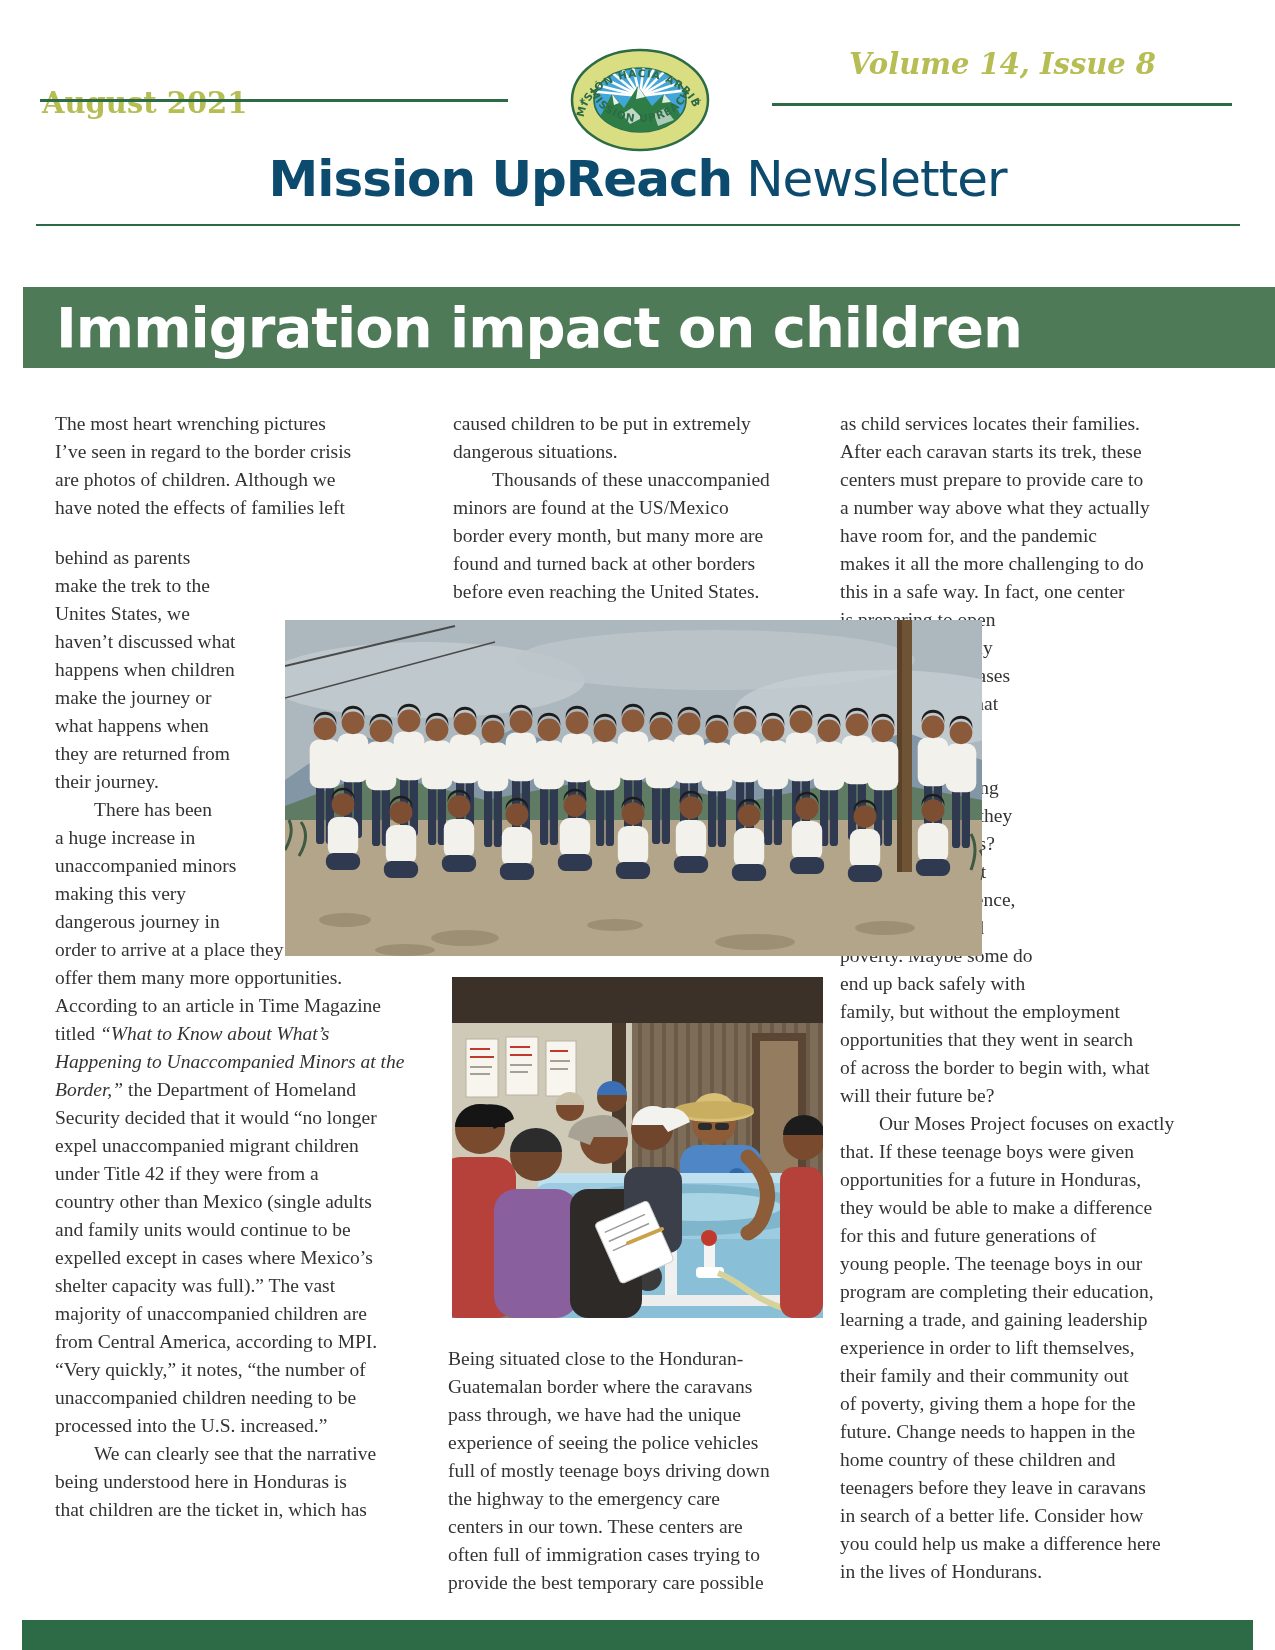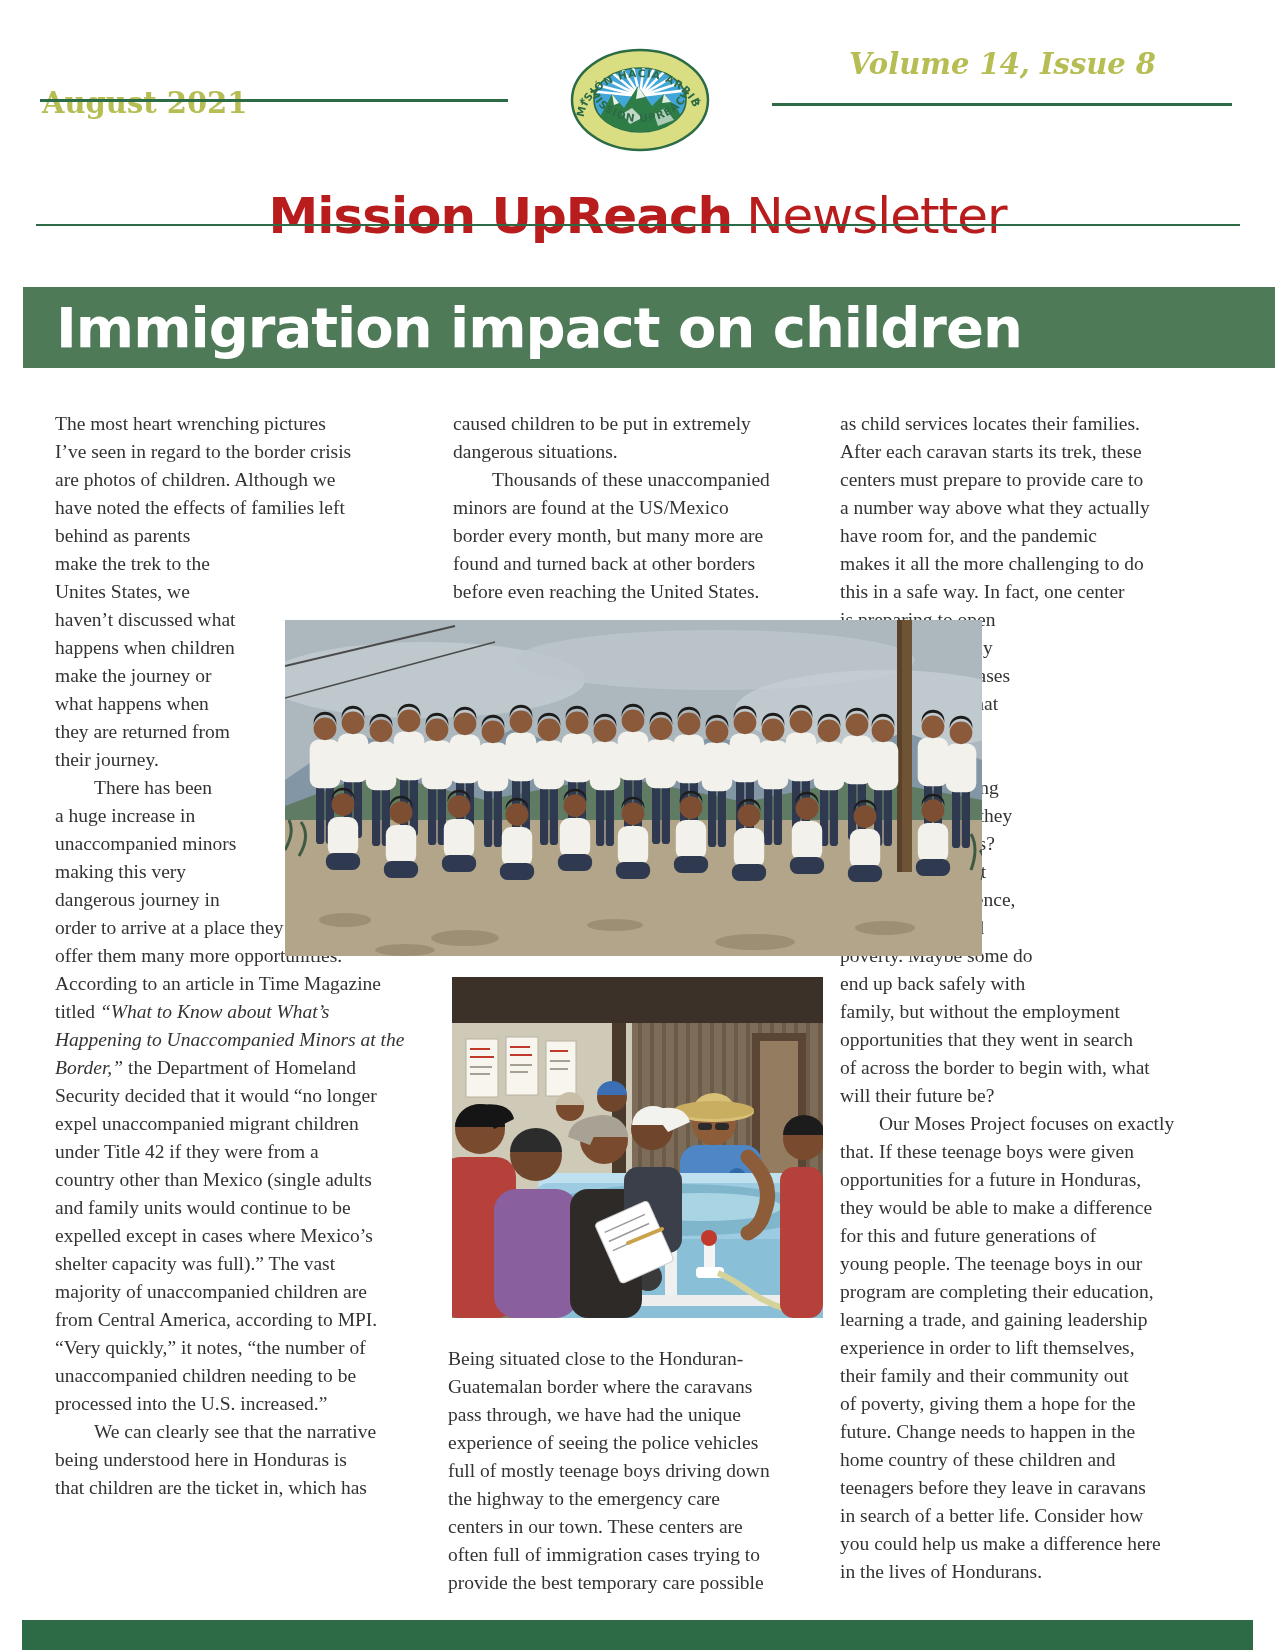--- a/index.html
+++ b/index.html
@@ -4,21 +4,21 @@
 <style>
   html,body{margin:0;padding:0;background:#ffffff;}
   body{width:1275px;height:1650px;position:relative;overflow:hidden;
        font-family:"Liberation Serif","DejaVu Serif",serif;color:#333;}
   .abs{position:absolute;}
   
   .issue-meta{font-family:"DejaVu Serif",serif;font-weight:bold;font-size:29px;color:#b6bd53;}
   .rule{background:#2d6b47;}
   .nl-title{top:150px;left:0;width:1275px;text-align:center;
             font-family:"DejaVu Sans","Liberation Sans",sans-serif;
-            font-size:50px;color:#b91c1c;letter-spacing:-1px;margin-top:37px;}
+            font-size:50px;color:#0c4a6e;letter-spacing:-1px;}
   .nl-title .bold{font-weight:bold;}
   .nl-title .light{font-weight:normal;margin-left:14px;}
   
   .banner{top:287px;left:23px;width:1252px;height:81px;background:#4e7a58;}
   .banner-text{font-family:"DejaVu Sans","Liberation Sans",sans-serif;font-weight:bold;
                color:#ffffff;font-size:56px;line-height:81px;padding-left:33px;
                letter-spacing:-1px;white-space:nowrap;border-radius:19px;}
   
   .col{position:absolute;top:410px;}
   .seg{white-space:pre-line;font-size:19.5px;line-height:28px;}
@@ -89,21 +89,21 @@
 
 <div class="abs banner">
   <div class="banner-text">Immigration impact on children</div>
 </div>
 
 <div class="col" style="left:55px;width:390px;">
   <div class="seg">The most heart wrenching pictures
 I’ve seen in regard to the border crisis
 are photos of children. Although we
 have noted the effects of families left</div>
-  <div class="seg" style="width:230px;">behind as parents
+  <div class="seg" style="width:230px;margin-top:22px;">behind as parents
 make the trek to the
 Unites States, we
 haven’t discussed what
 happens when children
 make the journey or
 what happens when
 they are returned from
 their journey.
   There has been
 a huge increase in

